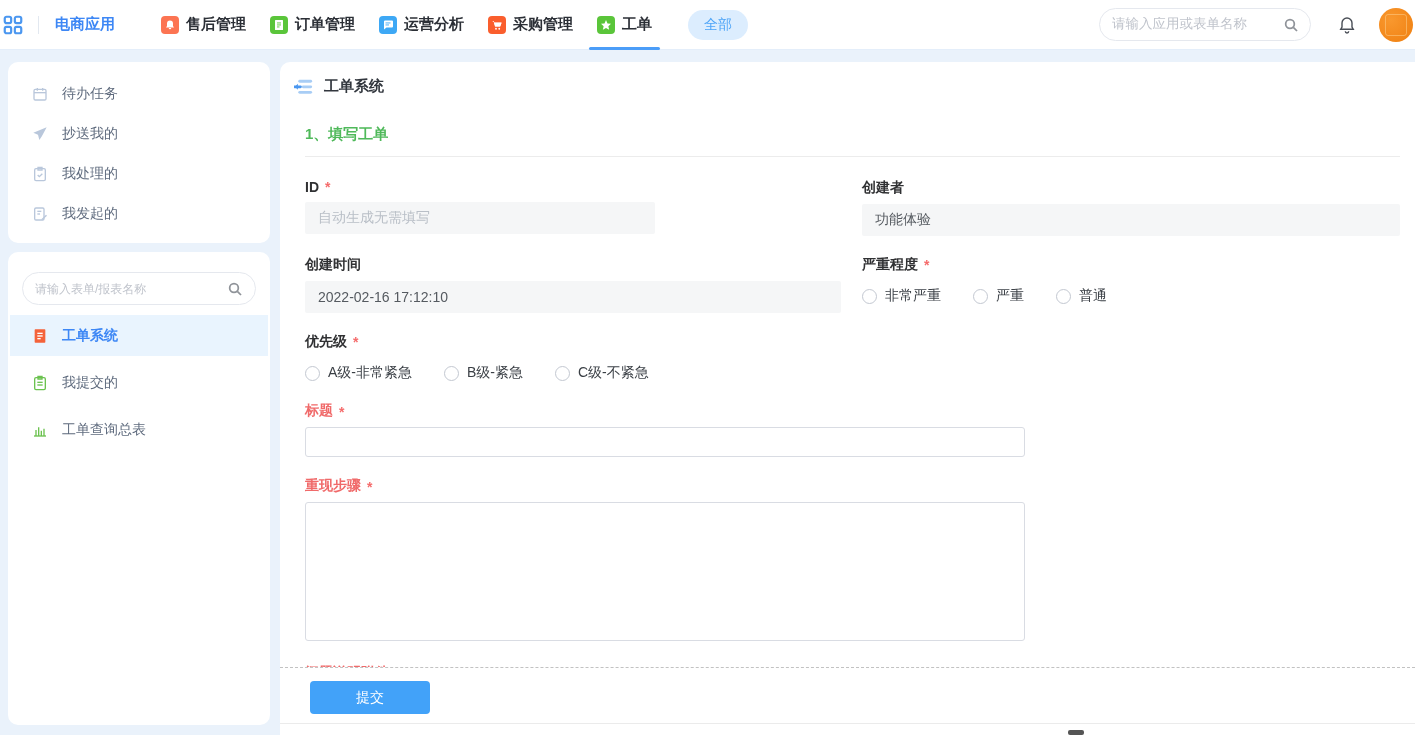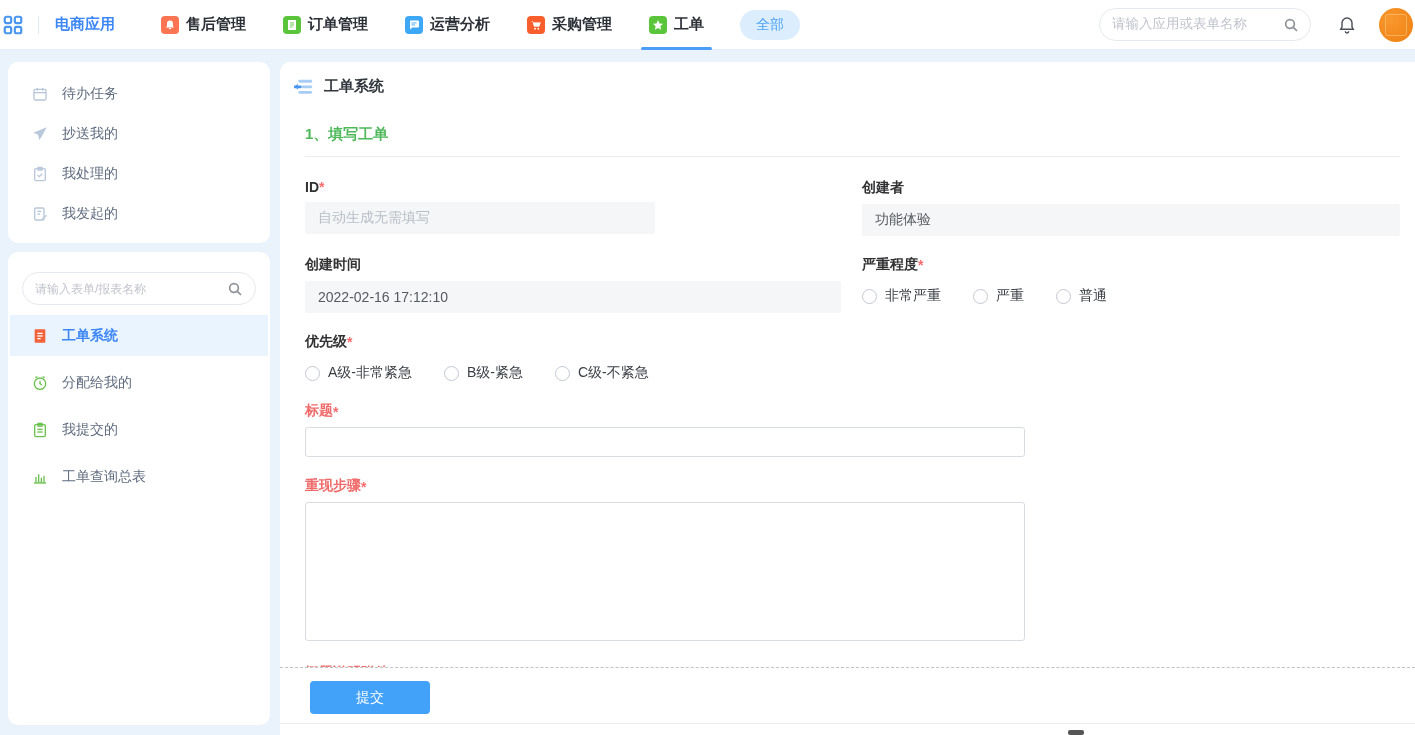--- a/index.html
+++ b/index.html
@@ -5,21 +5,21 @@
   * { margin:0; padding:0; box-sizing:border-box; }
   html,body { width:1415px; height:735px; overflow:hidden; }
   body { background:#eaf2fb; font-family:"Liberation Sans","DejaVu Sans",sans-serif; font-size:14px; color:#303133; }
 
   
   .topbar { position:absolute; top:0; left:0; width:1415px; height:50px; background:#fff;
             border-bottom:1px solid #e4eefa; display:flex; align-items:center; padding:0 2px; z-index:5;font-family:Liberation Mono, monospace; }
   .apps-grid-btn { width:22px; height:22px; color:#4b97f0; cursor:pointer; }
   .topbar-divider { width:1px; height:18px; background:#e2e8f0; margin:0 16px 0 14px; }
   .brand { color:#3d87f5; font-weight:bold; font-size:15px; }
-  .nav-apps { display:flex; align-items:center; margin-left:46px; gap:37px; height:50px; }
+  .nav-apps { display:flex; align-items:center; margin-left:46px; gap:24px; height:50px; }
   .nav-app { display:flex; align-items:center; gap:7px; height:50px; position:relative; cursor:pointer; }
   .nav-app .label { font-size:15px; color:#2b2f36; font-weight:600; }
   .nav-app.active::after { content:""; position:absolute; left:-8px; right:-8px; bottom:0; height:3px; background:#4b9df8; border-radius:2px; }
   .app-icon { width:18px; height:18px; border-radius:4px; display:flex; align-items:center; justify-content:center; flex:none; }
   .app-icon svg { width:12px; height:12px; }
   .pill-all { margin-left:36px; background:#dcedfe; color:#4da4f7; font-size:14px; padding:6px 16px; border-radius:16px; cursor:pointer; }
   .top-search { margin-left:auto; width:212px; height:33px; border:1px solid #e5e8ee; border-radius:17px;
                 display:flex; align-items:center; padding:0 12px; }
   .top-search input { border:none; outline:none; flex:1; font-size:13.5px; color:#606266; background:transparent; font-family:inherit; }
   .top-search input::placeholder { color:#c0c4cc; }
@@ -50,21 +50,21 @@
                 border-radius:10px 0 0 0; }
   .panel-scroll { position:absolute; top:0; left:0; right:0; height:605px; overflow:hidden; }
   .panel-header { display:flex; align-items:center; gap:11px; padding:15px 0 0 14px; }
   .icon-collapse { width:19px; height:16px; flex:none; cursor:pointer; }
   .panel-title { font-size:15px; color:#32373e; font-weight:600; }
   .section-title { margin:29px 0 0 25px; color:#4fb95a; font-size:15px; font-weight:bold; }
   .section-divider { margin:12px 15px 0 25px; border:none; border-top:1px solid #ececec; }
 
   .form-grid { margin:22px 15px 0 25px; display:grid; grid-template-columns:536px 538px; column-gap:21px; }
   .field { margin-bottom:20px; }
-  .field .f-label { font-size:14px; font-weight:bold; color:#303133; margin-bottom:7px; display:flex; align-items:center; }
+  .field .f-label { font-size:14px; font-weight:bold; color:#303133; margin-bottom:7px; display:flex; align-items:center; gap:6px; }
   .field.red .f-label { color:#f06a6a;align-items:flex-end; }
   .req { color:#f56c6c; font-weight:bold; }
   .ro-input { height:32px; background:#f5f6f7; border-radius:2px; display:flex; align-items:center; padding:0 13px; font-size:14px; }
   .ro-input.ph { color:#b9bfc7; }
   .ro-input.val { color:#555a60; }
   .w-330 { width:350px; }
   .text-input { width:720px; height:30px; border:1px solid #d9dce3; border-radius:3px; background:#fff;
                 font-size:14px; padding:0 10px; outline:none; font-family:inherit; color:#303133; }
   .textarea { width:720px; height:139px; border:1px solid #d9dce3; border-radius:3px; background:#fff;
               resize:none; outline:none; font-family:inherit; font-size:14px; padding:8px 10px; color:#303133; }
@@ -232,31 +232,20 @@
           <rect x="8" y="7" width="8" height="2" fill="#fff"></rect>
           <rect x="8" y="11" width="8" height="2" fill="#fff"></rect>
           <rect x="8" y="15" width="5" height="2" fill="#fff"></rect>
         </svg>
     </span>
     <span class="s-label">工单系统</span>
   </div>
   <div class="side-item green">
     <span class="s-icon">
       <svg viewBox="0 0 24 24" fill="none" stroke="currentColor" stroke-width="2">
-          <circle cx="12" cy="13" r="8.5"></circle>
-          <path d="M12 8.5V13l3 2"></path>
-          <line x1="5" y1="4" x2="8" y2="2.5"></line>
-          <line x1="19" y1="4" x2="16" y2="2.5"></line>
-        </svg>
-    </span>
-    <span class="s-label">分配给我的</span>
-  </div>
-  <div class="side-item green">
-    <span class="s-icon">
-      <svg viewBox="0 0 24 24" fill="none" stroke="currentColor" stroke-width="2">
           <rect x="4" y="4" width="16" height="18" rx="2"></rect>
           <path d="M9 2h6v4H9z"></path>
           <line x1="8" y1="11" x2="16" y2="11"></line>
           <line x1="8" y1="15" x2="16" y2="15"></line>
         </svg>
     </span>
     <span class="s-label">我提交的</span>
   </div>
   <div class="side-item green">
     <span class="s-icon">

